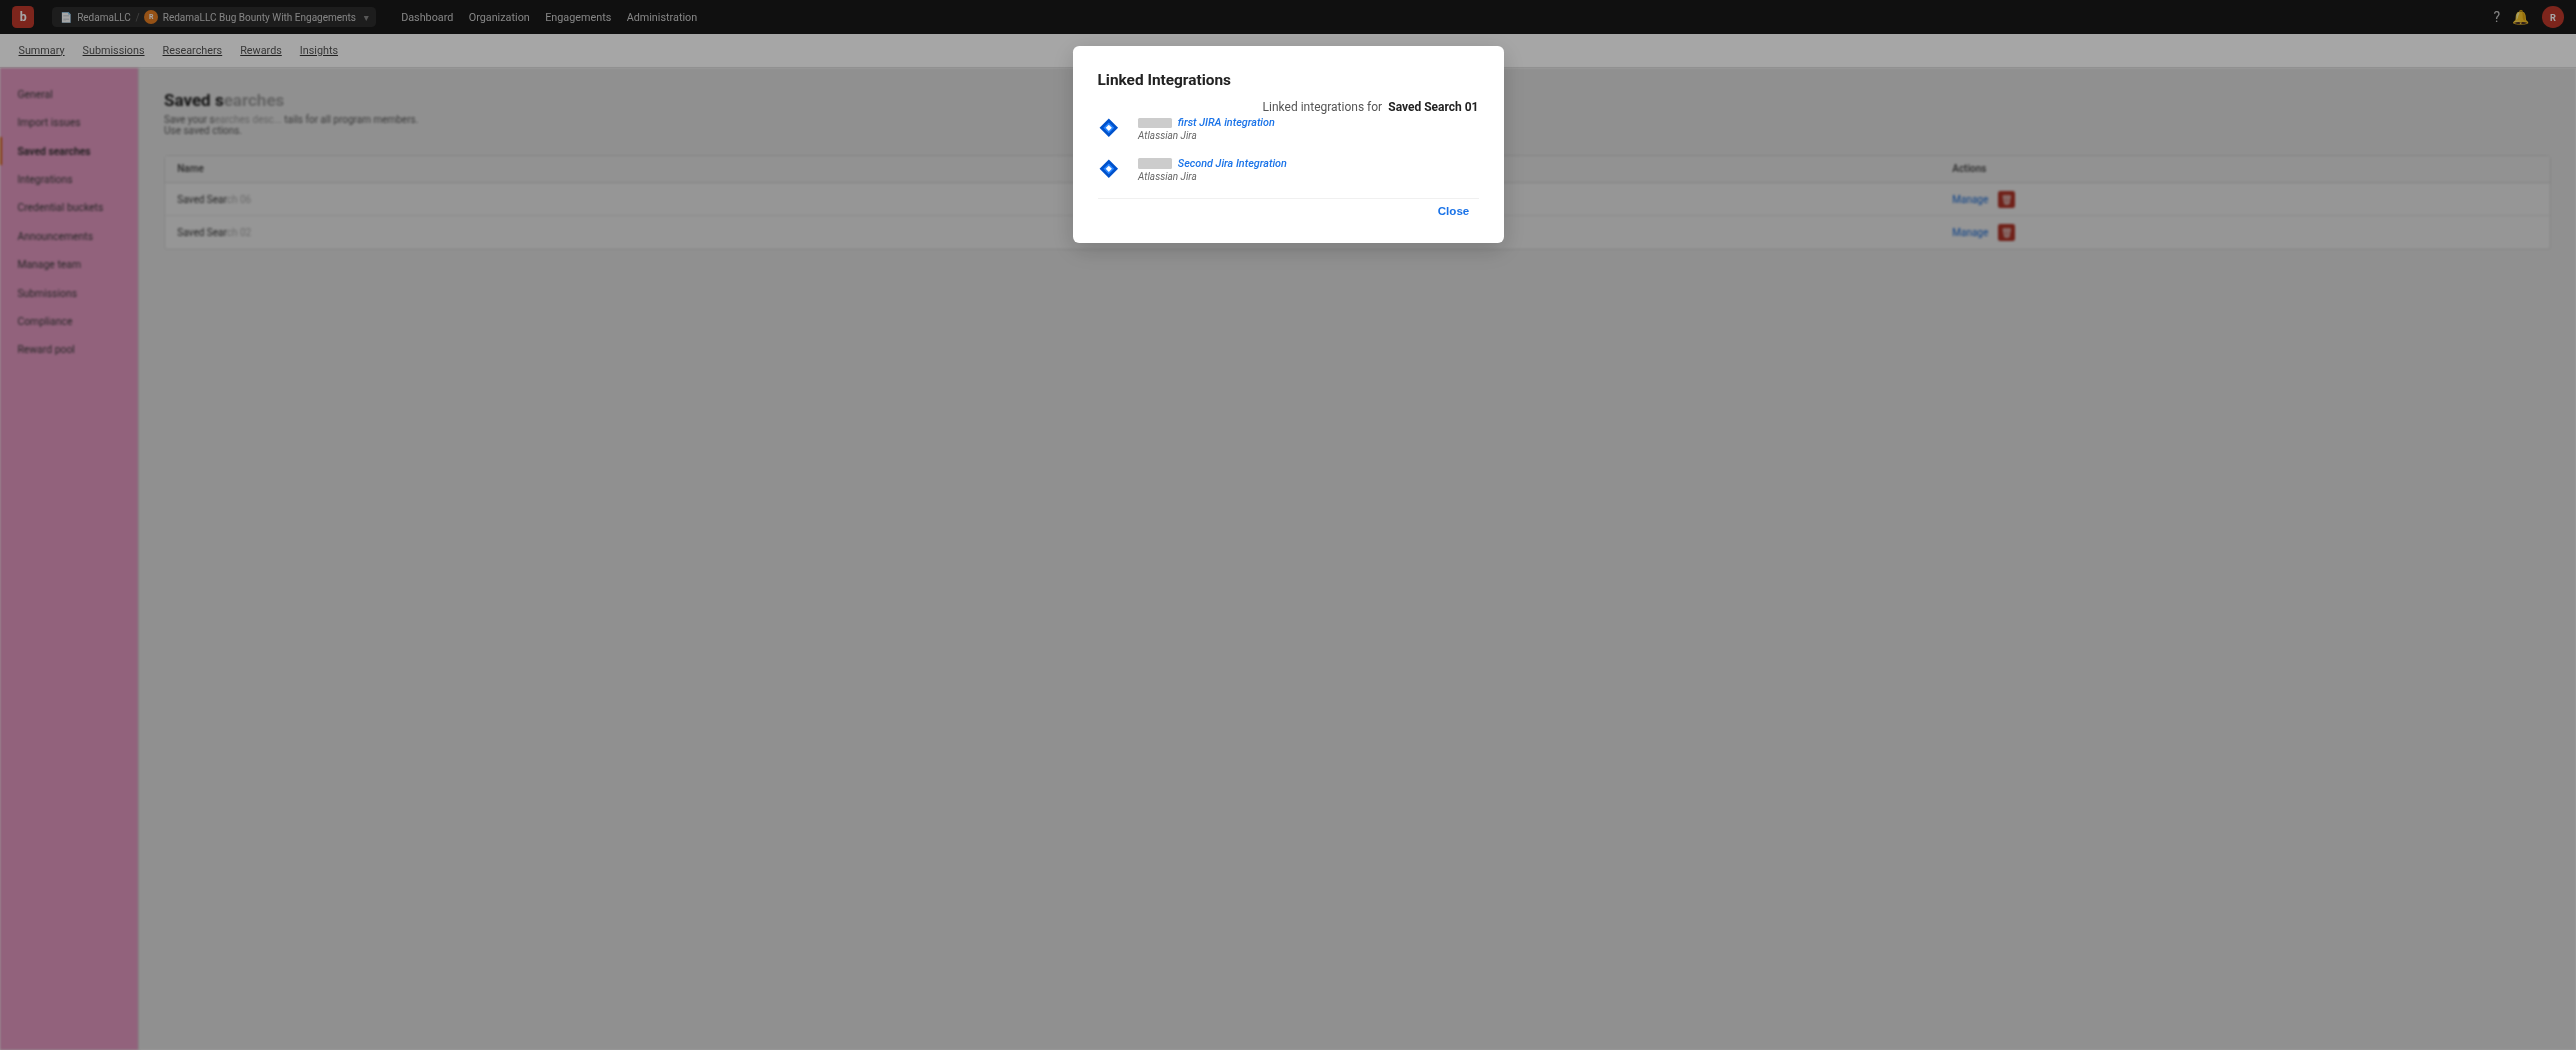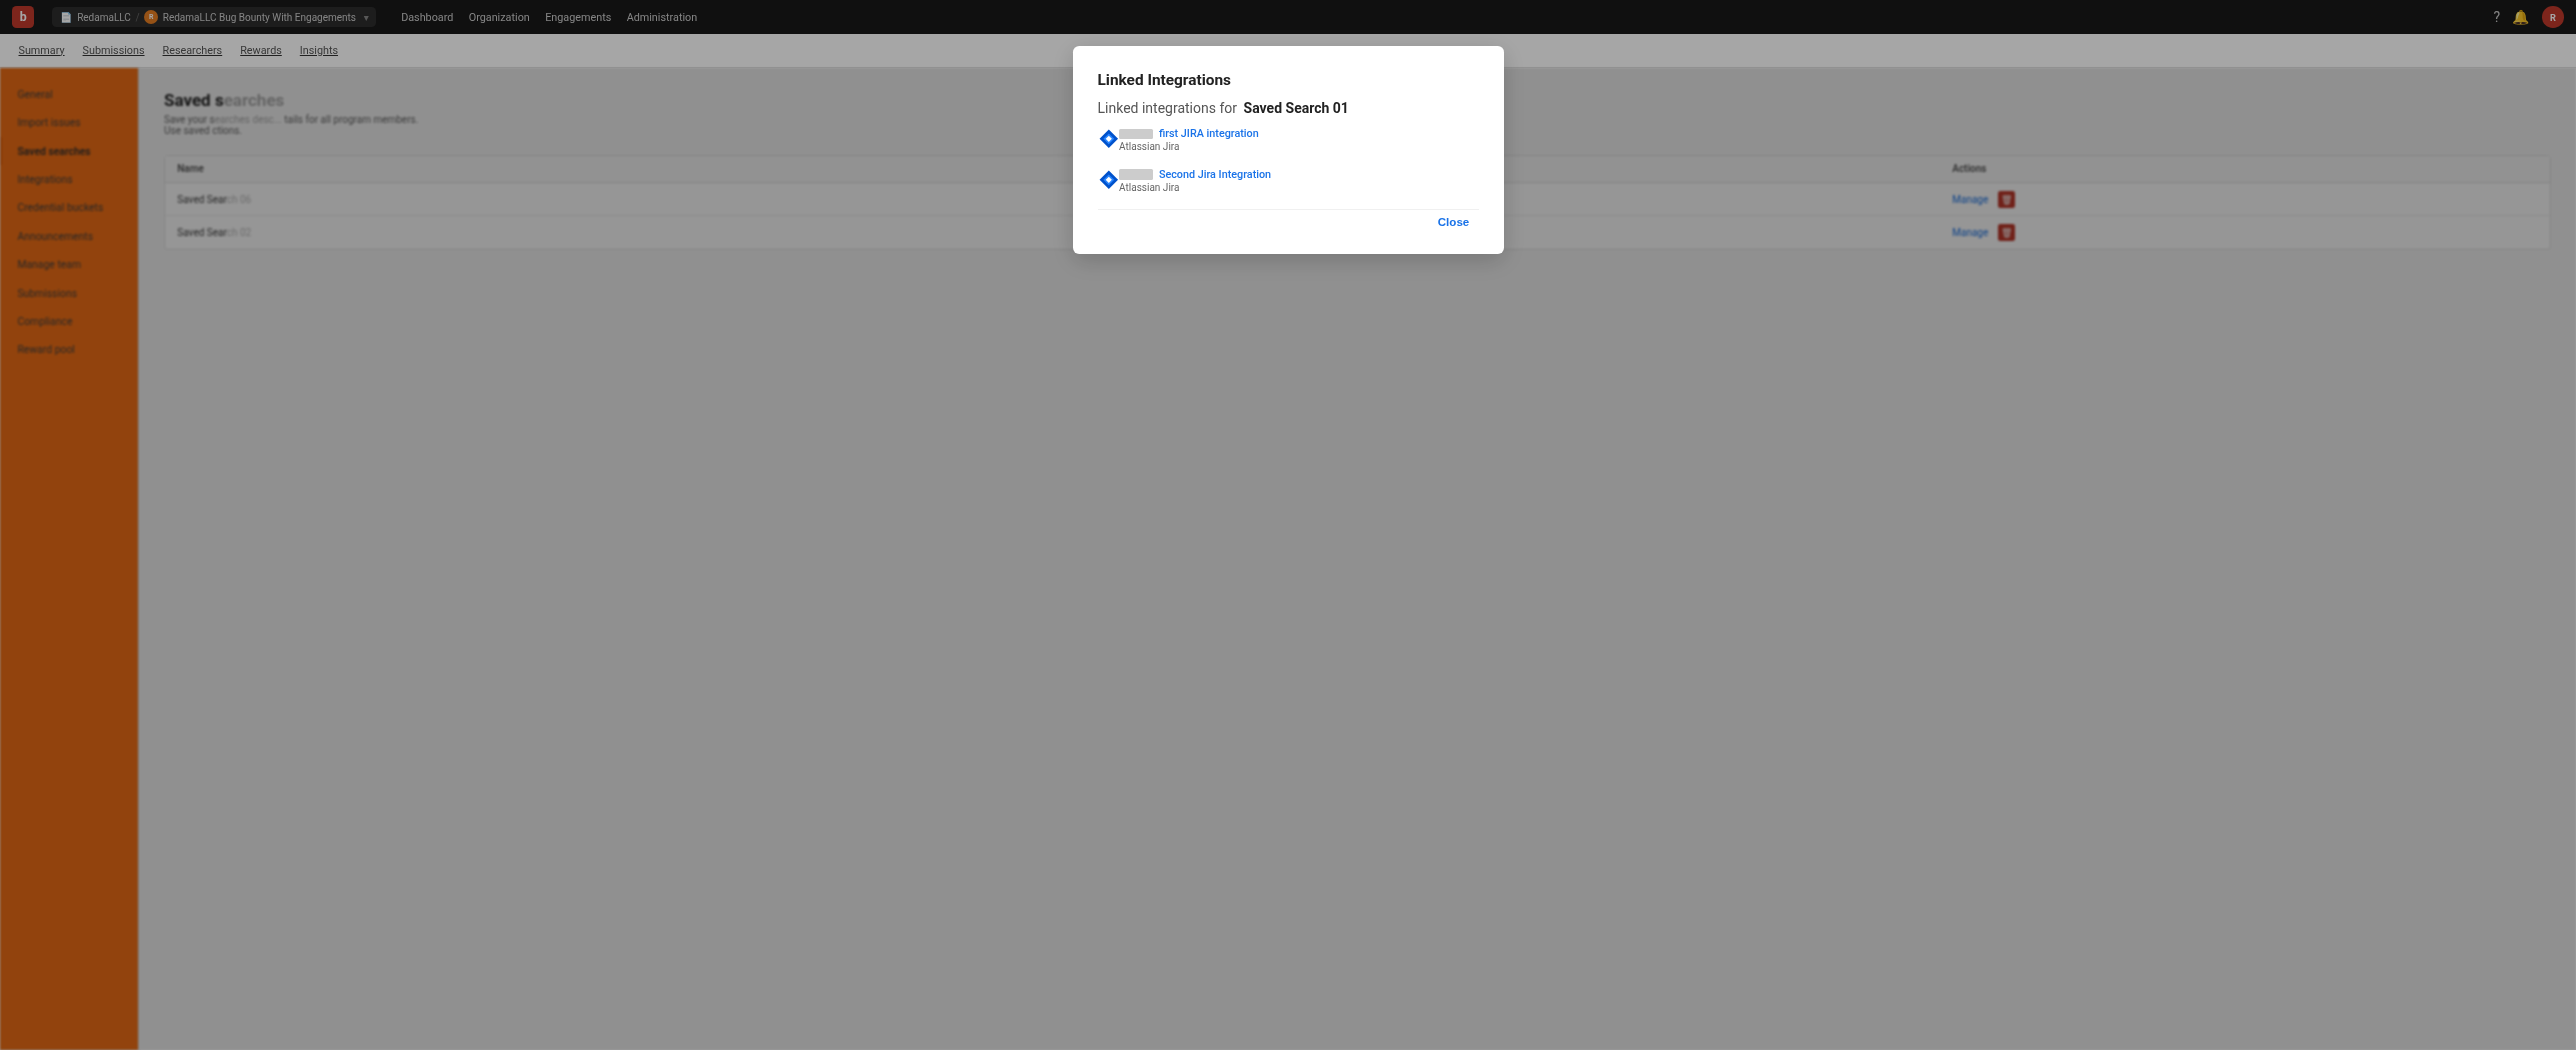--- a/index.html
+++ b/index.html
@@ -66,21 +66,21 @@
     
     .page-body {
       display: flex;
       min-height: calc(100vh - 68px);
       filter: blur(0.8px) brightness(0.9);
     }
 
     
     .sidebar {
       width: 139px;
-      background: #f97316;
+      background: #f9a8d4;
       border-right: 0.8px solid #e0e0e0;
       padding: 12.3px 0;
       flex-shrink: 0;
     }
     .sidebar-item {
       padding: 7.7px 15.4px;
       font-size: 10.4px;
       color: #444;
       cursor: pointer;
       border-left: 2.3px solid transparent;
@@ -167,30 +167,32 @@
       box-shadow: 0 6.2px 25px rgba(0,0,0,0.18);
       position: relative;
     }
     .modal-title {
       font-size: 15.4px;
       font-weight: 700;
       color: #222;
       margin-bottom: 10.8px;
     }
     .modal-subtitle {
-      font-size: 14px;
+      font-size: 12px;
       color: #555;
-      margin-bottom: 11px;
+      margin-bottom: 2px;
+      text-align: right;
     }
     .modal-subtitle strong { font-weight: 700; color: #222; }
     .integration-item {
       display: flex;
       align-items: flex-start;
-      gap: 0;
+      gap: 19px;
       margin-bottom: 15.4px;
+      font-style: italic;
     }
     .jira-diamond {
       width: 21.6px; height: 21.6px;
       flex-shrink: 0;
       margin-top: 1.5px;
     }
     .integration-info .integration-name {
       font-size: 10.8px;
       color: #1a73e8;
       font-weight: 500;

